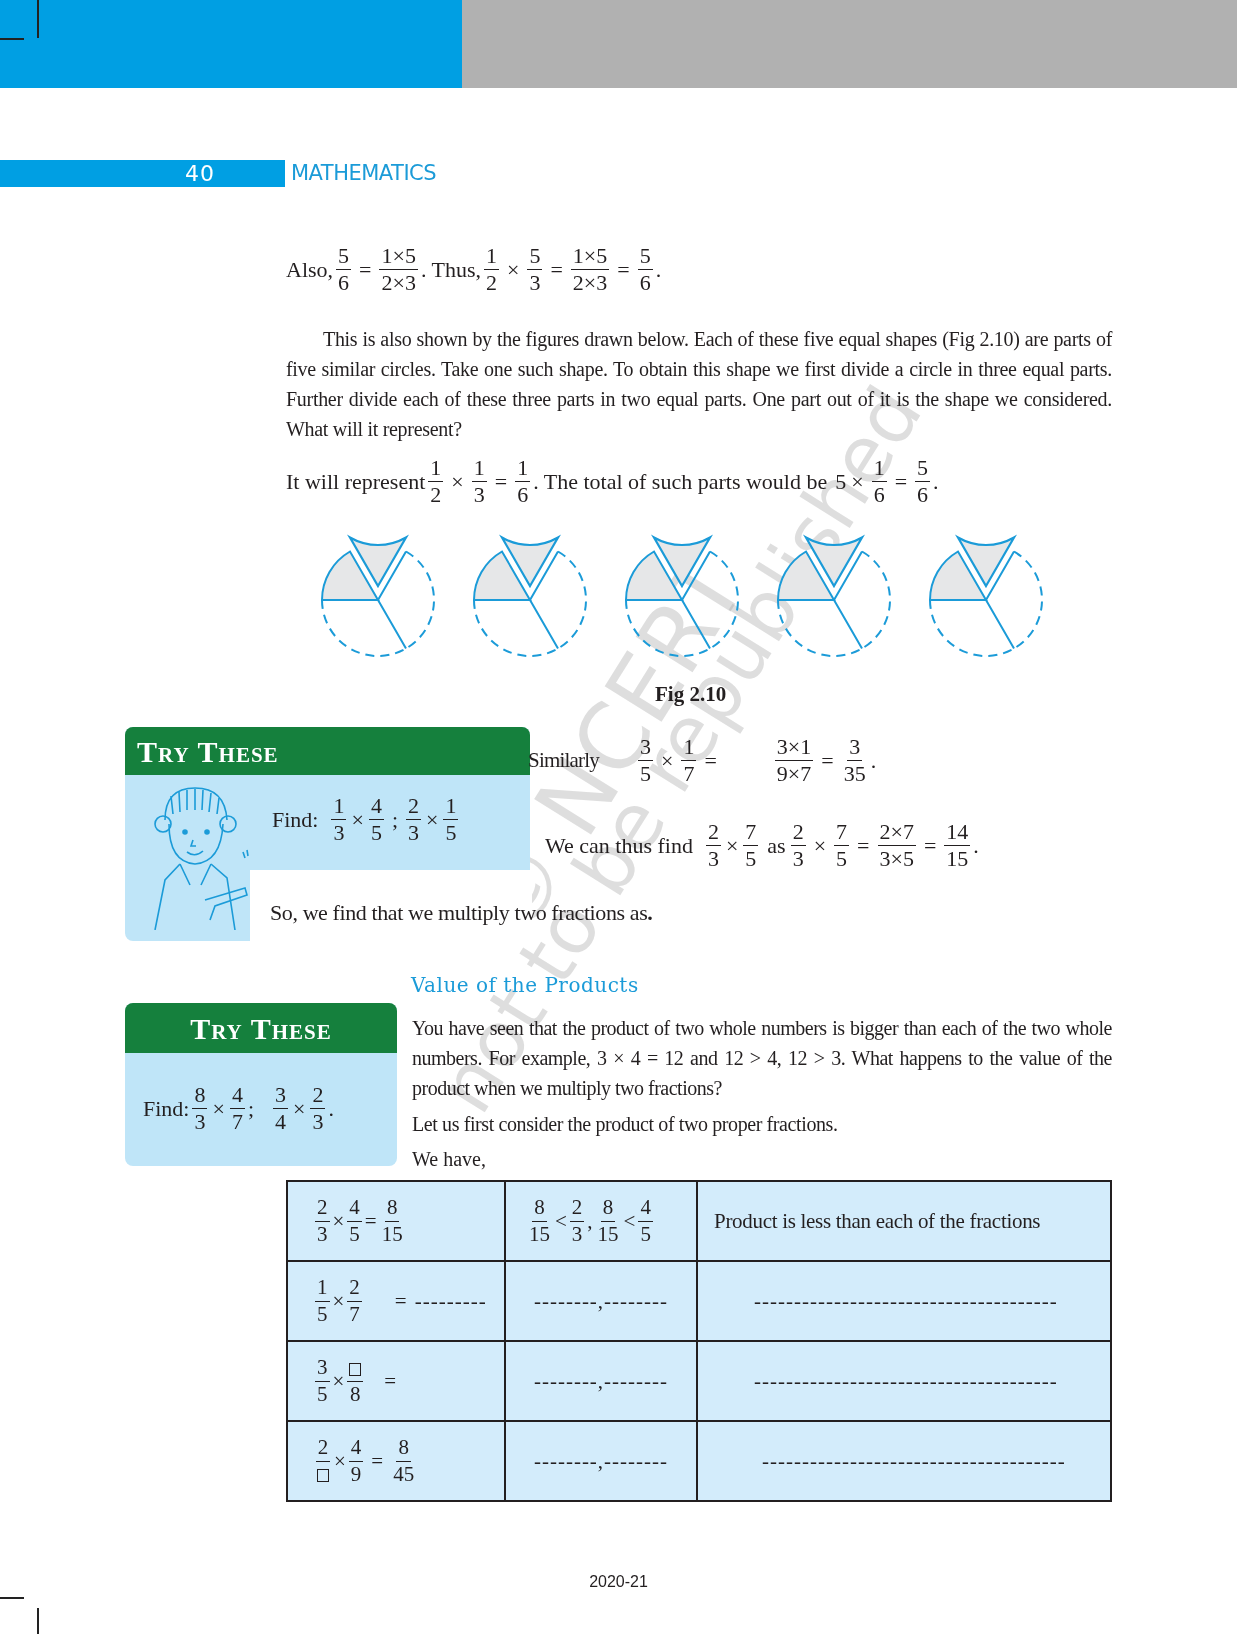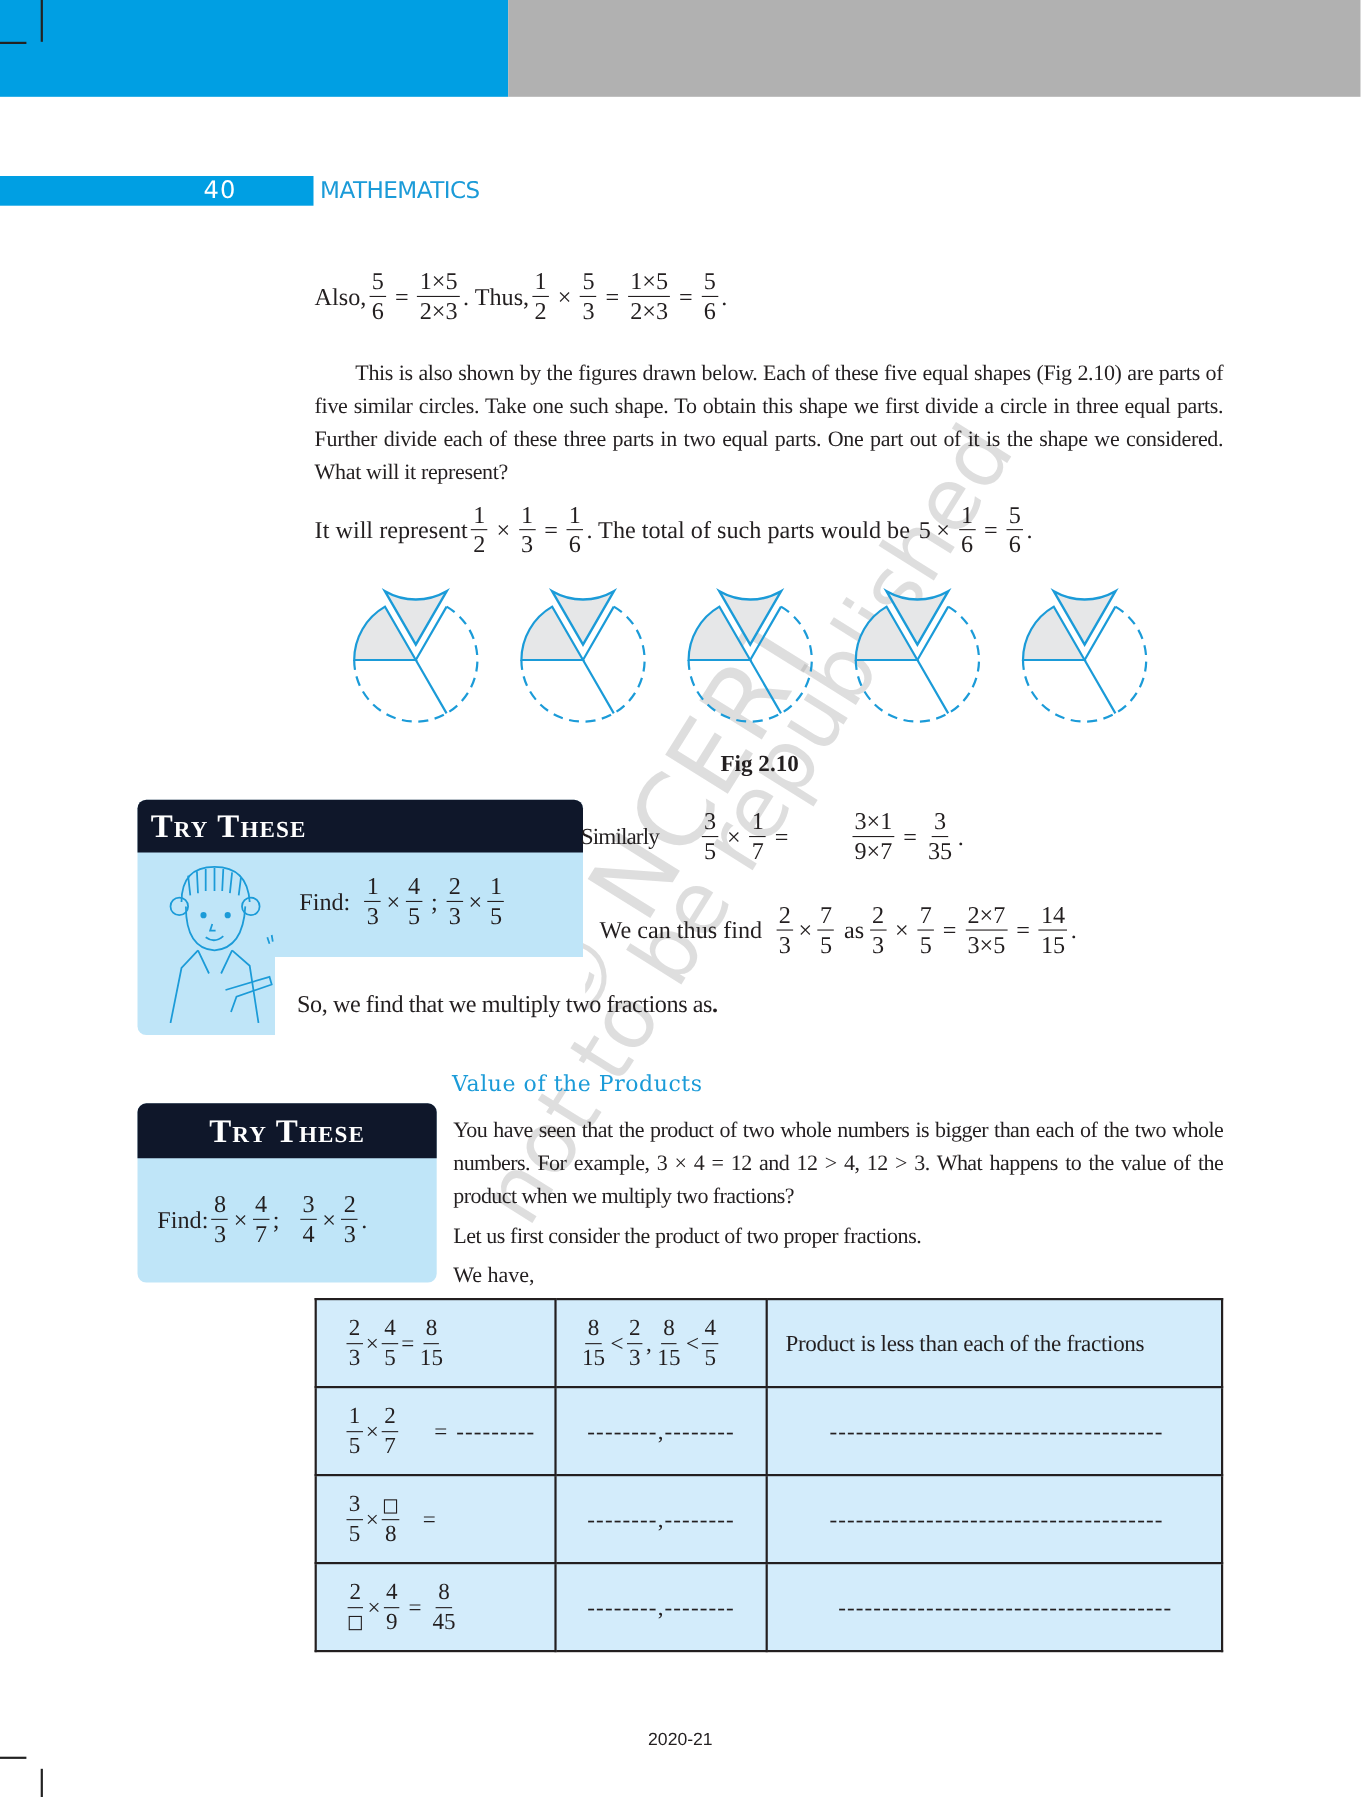--- a/index.html
+++ b/index.html
@@ -14,21 +14,21 @@
   .page-num { left:0; top:160px; width:285px; height:35px; color:#fff; font-family:"DejaVu Sans", sans-serif;
               font-size:22px; line-height:27px; text-align:right; padding-right:70px; box-sizing:border-box; letter-spacing:1px;}
   .subject { left:291px; top:160px; height:27px; line-height:27px; color:#1b9bd8; font-family:"DejaVu Sans", sans-serif; font-size:21px; letter-spacing:-0.5px; }
   .para { font-size:20px; line-height:30px; }
   .frac { display:inline-flex; flex-direction:column; align-items:center; vertical-align:middle; margin:0 3px; line-height:1.1; }
   .frac .n { border-bottom:1.4px solid #231f20; padding:0 2px 1px; }
   .frac .d { padding:1px 2px 0; }
   .mline { font-size:22px; display:flex; align-items:center; white-space:nowrap; }
   .op { margin:0 5px; }
   .try-box { background:#bfe5f8; border-radius:8px; }
-  .try-head { background:#0f172a; color:#fff; font-weight:bold; font-size:30px; font-variant:small-caps; letter-spacing:1px; }
+  .try-head { background:#15803d; color:#fff; font-weight:bold; font-size:30px; font-variant:small-caps; letter-spacing:1px; }
   .heading2 { color:#1b9bd8; font-weight:normal; font-family:"DejaVu Serif", serif; font-size:20px; letter-spacing:0.5px; }
   table.vt { border-collapse:collapse; position:absolute; left:286px; top:1180px; width:826px; }
   table.vt td { border:2.5px solid #231f20; background:#d3ecfb; height:76px; font-size:21px; vertical-align:middle; }
   .watermark { color:rgba(160,160,160,0.35); font-family:"DejaVu Sans", sans-serif; font-size:92px; transform:rotate(-58deg); transform-origin:left top; white-space:nowrap; pointer-events:none; }
   .box { display:inline-block; width:10px; height:11px; border:1.3px solid #231f20; vertical-align:middle; }
   .dash { letter-spacing:1px; }
   .footer { left:0; width:1237px; top:1573px; text-align:center; font-family:"Liberation Sans", sans-serif; font-size:16px; }
 </style>
 </head>
 <body>

